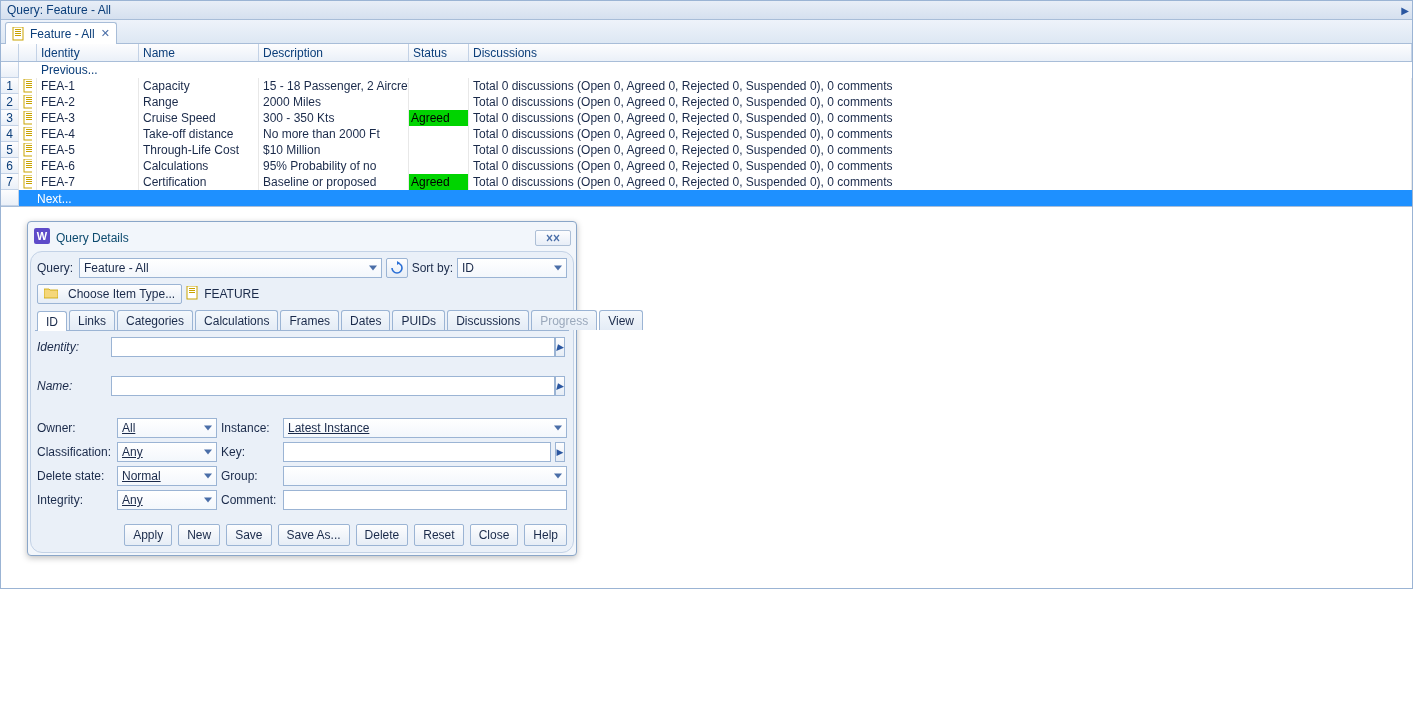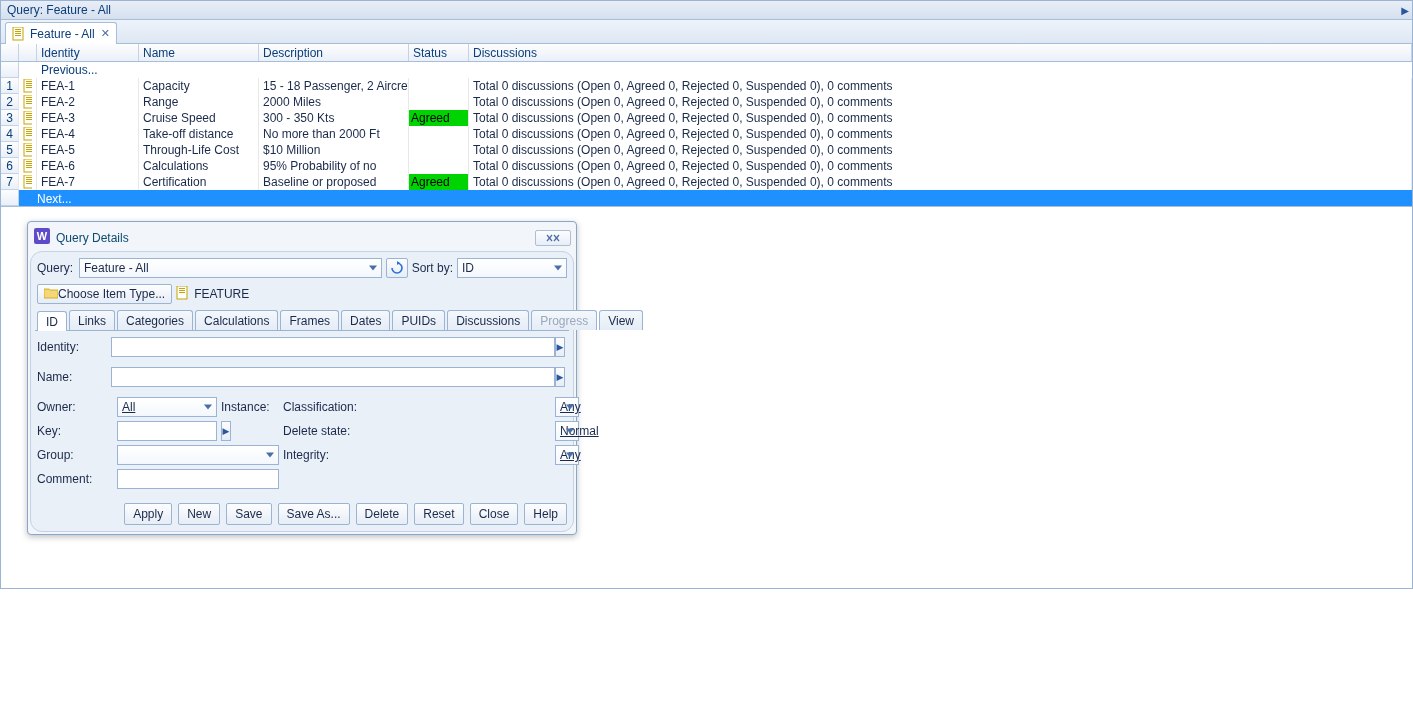--- a/index.html
+++ b/index.html
@@ -211,21 +211,21 @@
   height: 22px;
   border: 1px solid #9bb4d4;
   border-radius: 2px;
   background: linear-gradient(#fdfdfe,#e6edf6);
   padding: 4px 8px;
   display:inline-flex;
   align-items:center;
   cursor:pointer;
   color:#1a2a4a;
 }
-.btn.small { height: 20px; padding: 0 6px; gap: 0; }
+.btn.small { height: 20px; padding: 0 6px; gap: 10px; }
 .small-chevron {
   width: 10px; height: 20px;
   border: 1px solid #9bb4d4;
   background: linear-gradient(#fdfdfe,#e6edf6);
   display:flex;align-items:center;justify-content:center;
   cursor:pointer;
   font-size: 9px;
   color:#2a56a0;
 }
 .item-type-row { display:flex; gap:4px; align-items:center; margin-bottom: 6px;}
@@ -250,23 +250,24 @@
 }
 .dlgtab.active {
   background:#fff;
   position:relative;
   top:1px;
 }
 .dlgtab.disabled { color:#9aa8bb; }
 .form-grid {
   display:grid;
   grid-template-columns: 74px 1fr 12px;
-  row-gap: 10px;
+  row-gap: 19px;
   align-items:center;
-  margin-bottom: 10px;
+  margin-bottom: 22px;
+  font-style: italic;
 }
 .form-grid .textinput { width: 100%; }
 .form-grid2 {
   display:grid;
   grid-template-columns: 76px 100px 58px 1fr 12px;
   row-gap: 4px;
   column-gap: 4px;
   align-items:center;
 }
 .form-grid2 .select, .form-grid2 .textinput { width: 100%; text-decoration: underline; }
@@ -535,20 +536,23 @@
         <div class="textinput"></div>
         <div class="small-chevron">▶</div>
       </div>
 
       <div class="form-grid2">
         <label>Owner:</label>
         <div class="select">
             <span>All</span>
           </div>
         <label>Instance:</label>
+        <div class="select" style="grid-column: span 2">
+            <span>Latest Instance</span>
+          </div>
 
         <label>Classification:</label>
         <div class="select">
             <span>Any</span>
           </div>
         <label>Key:</label>
         <div class="textinput"></div>
         <div class="small-chevron">▶</div>
 
         <label>Delete state:</label>

